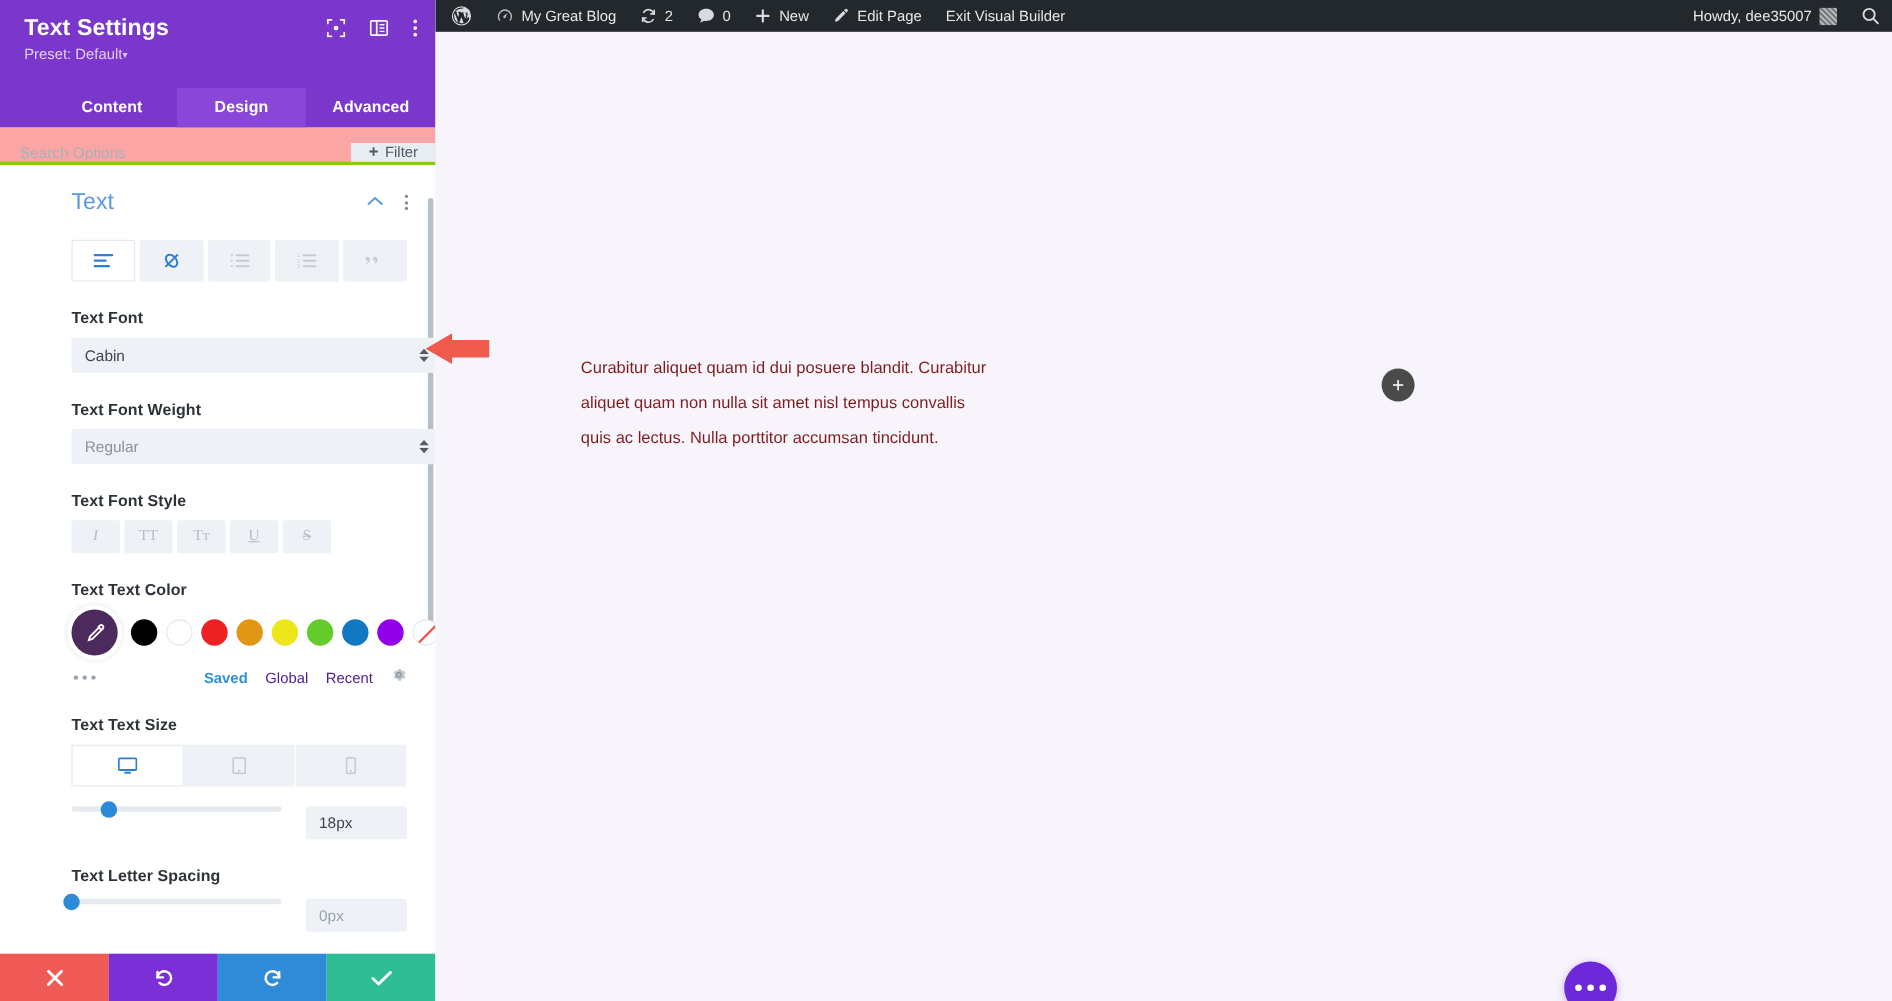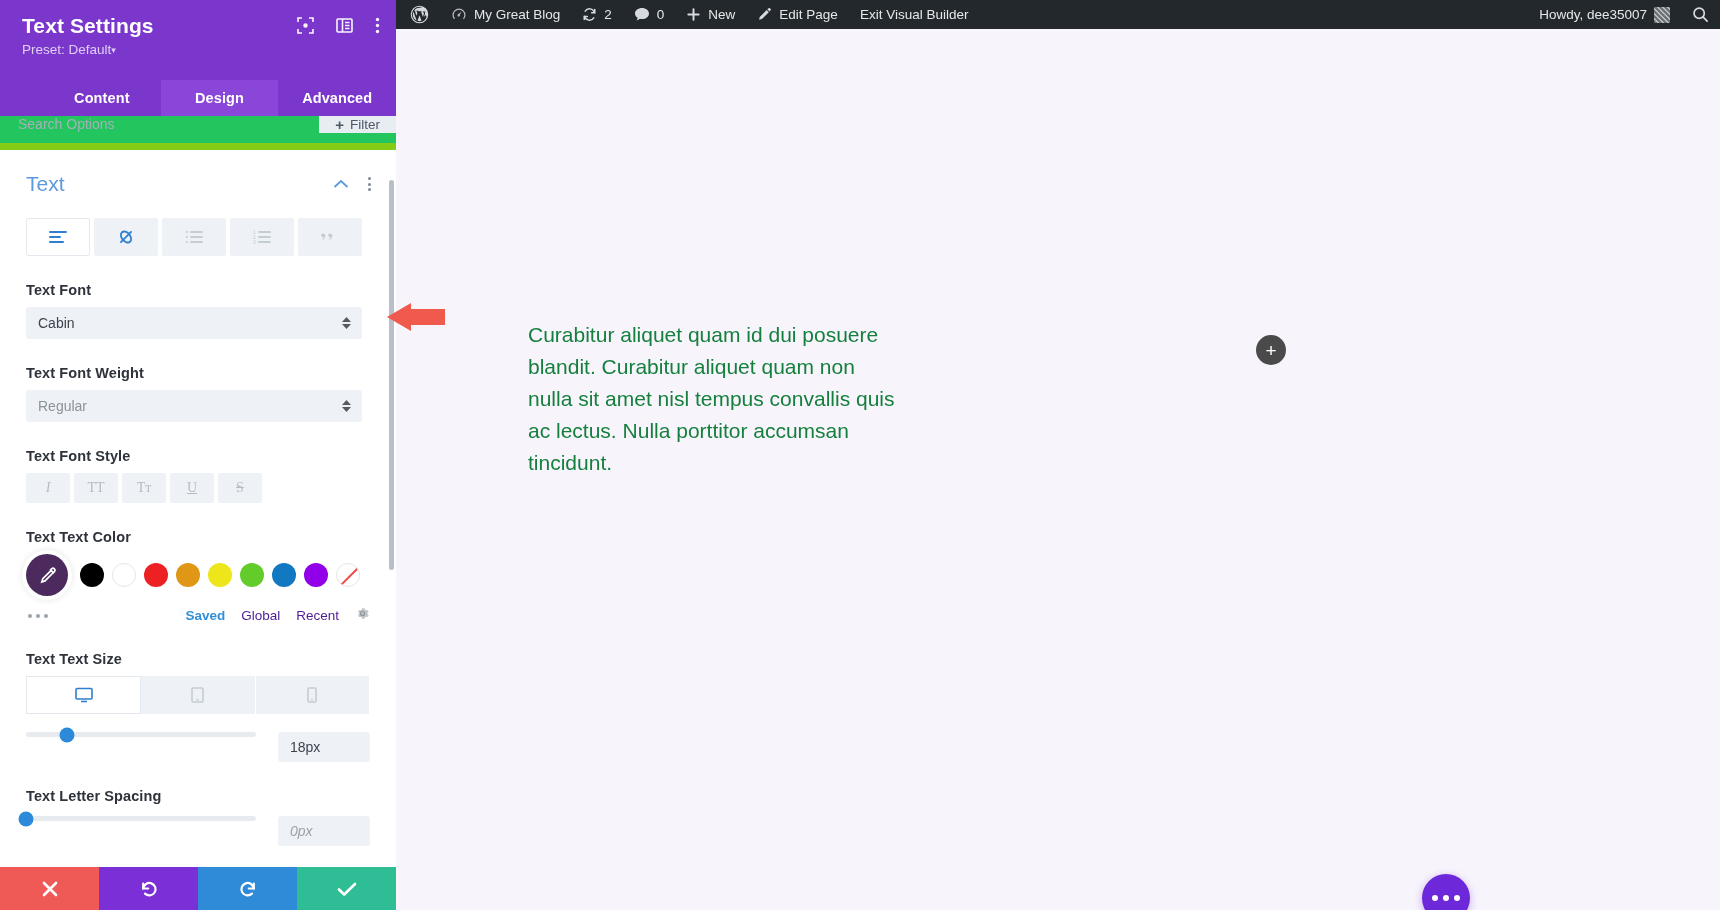--- a/index.html
+++ b/index.html
@@ -43,42 +43,43 @@
     display: flex; background: #7b37cc; height: 36px; padding-left: 43px;
   }
   .panel-tab {
     flex: 1; display: flex; align-items: center; justify-content: center;
     color: #ffffff; font-size: 14.5px; font-weight: bold;
     cursor: pointer; letter-spacing: .1px;
   }
   .panel-tab.active { background: #8a46d8; }
 
   .search-row {
-    display: flex; align-items: flex-start;
-    height: 34px; background: #22c55e;
-    border-bottom: 7px solid #84cc16;
+    display: flex; align-items: flex-end;
+    height: 34px; background: #fca5a5;
+    border-bottom: 3px solid #84cc16;
   }
   .search-input {
     flex: 1; border: 0; background: transparent;
     padding: 0 18px; font-size: 14px; color: #555;
     font-family: "Liberation Sans", sans-serif;
     outline: none;
   }
   .search-input::placeholder { color: #a6b0bb; }
   .filter-btn {
     display: flex; align-items: center; gap: 6px;
     padding: 0 16px; background: #e8edf2;
     font-size: 13.5px; color: #4c5966; cursor: pointer;
     white-space: nowrap;
   }
   .filter-plus { font-size: 15px; font-weight: bold; }
 
   .panel-scroll {
     flex: 1; overflow: hidden; position: relative;
     padding: 0 0 0 0;
+    margin-left: 39px;
   }
   .scroll-track {
     position: absolute; right: 2px; top: 30px;
     width: 5px; height: 390px; border-radius: 3px;
     background: #b9bfc6;
   }
 
   .section-title-row {
     display: flex; align-items: center;
     padding: 22px 22px 0 26px;
@@ -177,21 +178,21 @@
   .slider-knob {
     position: absolute; top: 50%; transform: translate(-50%, -50%);
     width: 15px; height: 15px; border-radius: 50%; background: #2d8ad8;
     cursor: grab;
   }
   .slider-val {
     width: 92px; height: 30px; background: #eef2f6; border-radius: 3px;
     display: flex; align-items: center; padding: 0 12px;
     font-size: 14px; color: #3d444d;
   }
-  .slider-val.muted { color: #9aa3ac; font-style: italic; }
+  .slider-val.muted { color: #9aa3ac; }
 
   
   .action-bar {
     position: absolute; left: 0; bottom: 0;
     width: 396px; height: 43px; display: flex;
   }
   .action-btn {
     flex: 1; display: flex; align-items: center; justify-content: center;
     cursor: pointer;
   }
@@ -221,22 +222,22 @@
   }
 
   .canvas {
     position: absolute; left: 396px; top: 29px;
     width: 1324px; height: 881px;
     background: #f8f4fc;
   }
   .content-text {
     position: absolute; left: 132px; top: 290px;
     width: 370px;
-    font-size: 21px; line-height: 32px;
-    color: #15803d;
+    font-size: 15px; line-height: 32px;
+    color: #7f1d1d;
     font-family: "Liberation Sans", sans-serif;
   }
   .plus-btn {
     position: absolute; left: 860px; top: 306px;
     width: 30px; height: 30px; border-radius: 50%;
     background: #4a4a4a; color: #fff;
     display: flex; align-items: center; justify-content: center;
     font-size: 19px; cursor: pointer; line-height: 1;
   }
   .fab {

